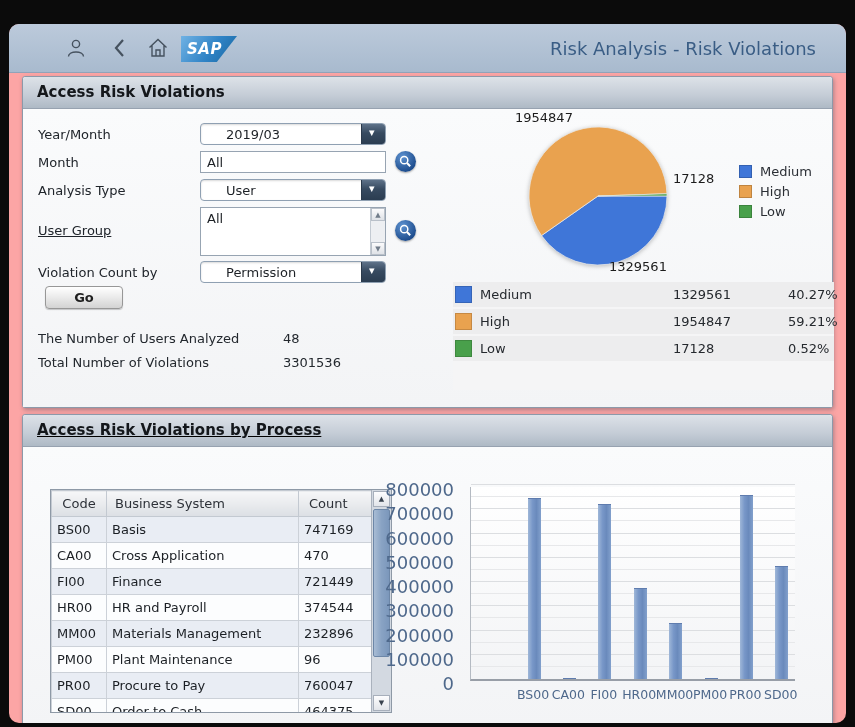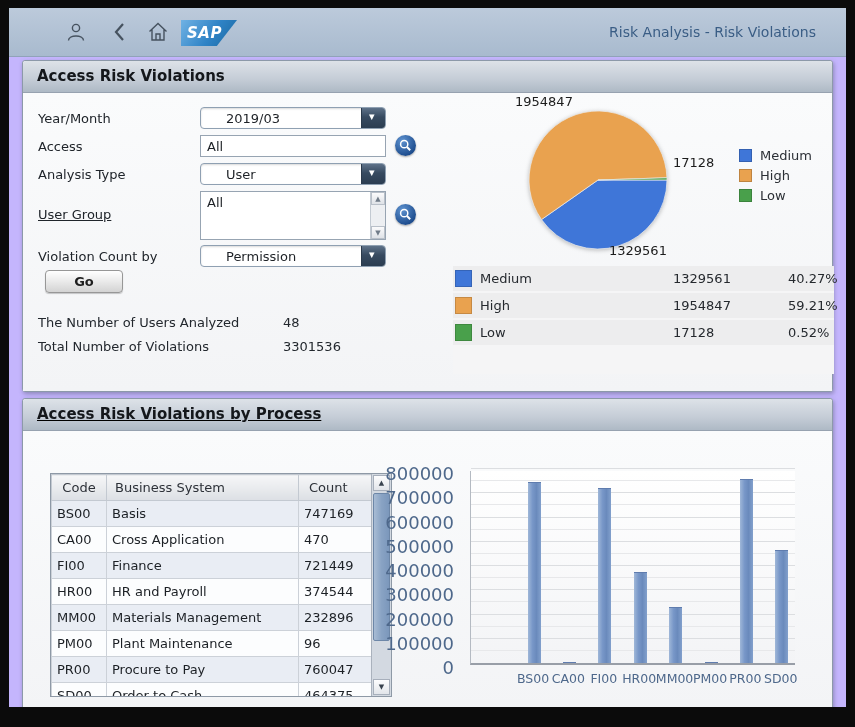--- a/index.html
+++ b/index.html
@@ -1,30 +1,30 @@
 <!DOCTYPE html>
 <html><head>
 <meta charset="utf-8">
 <style>
   * { margin:0; padding:0; box-sizing:border-box; }
   body { background:#000; font-family:"DejaVu Sans", sans-serif; }
   .frame { position:relative; width:855px; height:727px; background:#0b0b0b; }
-  .app { position:absolute; left:9px; top:8px; width:837px; height:699px; background:#c4b5fd; overflow:hidden; }
+  .app { position:absolute; left:9px; top:24px; width:837px; height:699px; background:#fca5a5; overflow:hidden;border-radius:10px; }
 
   
   .topbar { position:absolute; left:0; top:0; width:100%; height:49px;
             background:linear-gradient(#bccadb,#a8bace); border-bottom:1px solid #90a3b9; }
   .topbar .ticon { position:absolute; top:12px; width:24px; height:24px; cursor:pointer; }
   .ticon svg { width:100%; height:100%; stroke:#46525f; fill:none; stroke-width:1.4; }
   .sap-logo { position:absolute; left:172px; top:12px; width:56px; height:26px;
               background:linear-gradient(125deg,#70b2e4 0%,#2f83c6 55%,#19679f 100%);
               clip-path:polygon(0 0,100% 0,64% 100%,0 100%); cursor:pointer; }
   .sap-logo span { position:absolute; left:6px; top:4px; color:#fff; font-weight:bold;
                    font-style:italic; font-size:15px; letter-spacing:.5px; }
-  .topbar-title { position:absolute; right:30px; top:0; line-height:49px; font-size:14px; color:#3a5d85; }
+  .topbar-title { position:absolute; right:30px; top:0; line-height:49px; font-size:18px; color:#3a5d85; }
 
   
   .panel { position:absolute; left:13px; width:811px; border:1px solid #8c99a9; background:#f6f7f9;
            box-shadow:1px 2px 4px rgba(60,70,85,.4); border-radius:3px; }
   .panel-hd { height:32px; background:linear-gradient(#dde2e8,#c4ccd6 60%,#aeb9c5);
               border-bottom:1px solid #97a2b0; border-radius:3px 3px 0 0;
               font-size:15px; font-weight:bold; color:#14171b; line-height:31px; padding-left:14px; }
   .panel-bd { position:relative; background:linear-gradient(#fafbfc,#f3f4f6); }
   #panel1 { top:52px; height:332px; }
   #panel1 .panel-bd { height:298px; }
@@ -140,21 +140,21 @@
     <div class="panel" id="panel1">
       <div class="panel-hd">Access Risk Violations</div>
       <div class="panel-bd">
 
         <div class="flabel" style="top:18px;">Year/Month</div>
         <div class="combo" style="top:14px;">
           <span class="txt">2019/03</span>
           <span class="btn"></span>
         </div>
 
-        <div class="flabel" style="top:46px;">Access</div>
+        <div class="flabel" style="top:46px;">Month</div>
         <input class="tinput" style="top: 42px;" value="All">
         <div class="searchbtn" style="left:372px; top:42px;">
           <svg viewBox="0 0 17 17">
               <circle cx="7.2" cy="7.2" r="3.6" fill="none" stroke="#fff" stroke-width="1.5"></circle>
               <line x1="10" y1="10" x2="13.2" y2="13.2" stroke="#fff" stroke-width="2"></line>
             </svg>
         </div>
 
         <div class="flabel" style="top:74px;">Analysis Type</div>
         <div class="combo" style="top:70px;">

